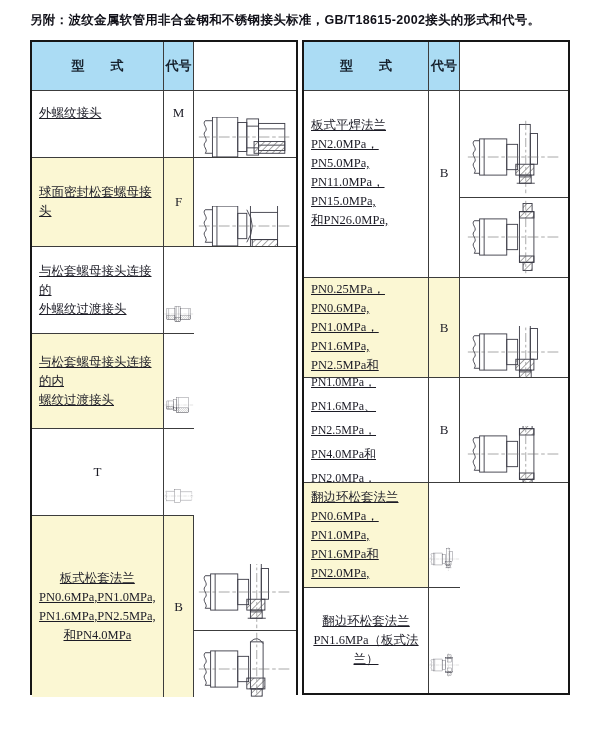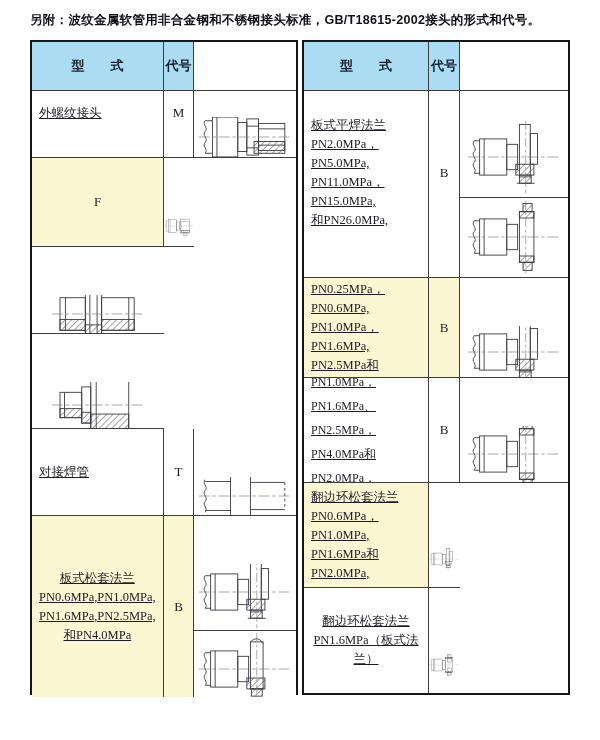--- a/index.html
+++ b/index.html
@@ -99,20 +99,23 @@
               <line x1="67" y1="33" x2="96" y2="33"></line>
               <line x1="67" y1="51" x2="96" y2="51"></line>
               <rect x="62" y="47" width="34" height="13" fill="url(#hp)"></rect>
               <line x1="1" y1="42" x2="103" y2="42" stroke="#777" stroke-width="0.7" stroke-dasharray="12 3 4 3"></line>
             </g>
           </svg>
         </div>
       </div>
   </div>
   <div class="row hl" style="height:89px">
+    <div class="c type">
+        <span>球面密封松套螺母接头</span>
+      </div>
     <div class="c code">F</div>
     <div class="c diag">
         <div class="dwrap">
           <svg class="dsvg" viewBox="0 0 104 84" xmlns="http://www.w3.org/2000/svg">
             <defs>
               <pattern id="hp" width="5" height="5" patternUnits="userSpaceOnUse" patternTransform="rotate(45)">
                 <line x1="0" y1="0" x2="0" y2="5" stroke="#5a5a5a" stroke-width="1.2"></line>
               </pattern>
             </defs>
             <g stroke="#3b3b46" fill="none" stroke-width="1">
@@ -128,20 +131,24 @@
               <line x1="58" y1="57" x2="88" y2="57"></line>
               <rect x="60" y="57" width="28" height="9" fill="url(#hp)"></rect>
               <rect x="66" y="66" width="14" height="8" fill="url(#hp)"></rect>
               <line x1="1" y1="42" x2="103" y2="42" stroke="#777" stroke-width="0.7" stroke-dasharray="12 3 4 3"></line>
             </g>
           </svg>
         </div>
       </div>
   </div>
   <div class="row" style="height:87px">
+    <div class="c type">
+        <span>与松套螺母接头连接的
+外螺纹过渡接头</span>
+      </div>
     <div class="c diag">
         <div class="dwrap">
           <svg class="dsvg" viewBox="0 0 104 84" xmlns="http://www.w3.org/2000/svg">
             <defs>
               <pattern id="hp" width="5" height="5" patternUnits="userSpaceOnUse" patternTransform="rotate(45)">
                 <line x1="0" y1="0" x2="0" y2="5" stroke="#5a5a5a" stroke-width="1.2"></line>
               </pattern>
             </defs>
             <g stroke="#3b3b46" fill="none" stroke-width="1">
               <rect x="10" y="24" width="28" height="36"></rect>
@@ -154,20 +161,24 @@
               <rect x="10" y="48" width="28" height="12" fill="url(#hp)"></rect>
               <rect x="38" y="54" width="18" height="15" fill="url(#hp)"></rect>
               <rect x="56" y="48" width="36" height="12" fill="url(#hp)"></rect>
               <line x1="1" y1="42" x2="103" y2="42" stroke="#777" stroke-width="0.7" stroke-dasharray="12 3 4 3"></line>
             </g>
           </svg>
         </div>
       </div>
   </div>
   <div class="row hl" style="height:95px">
+    <div class="c type">
+        <span>与松套螺母接头连接的内
+螺纹过渡接头</span>
+      </div>
     <div class="c diag">
         <div class="dwrap">
           <svg class="dsvg" viewBox="0 0 104 84" xmlns="http://www.w3.org/2000/svg">
             <defs>
               <pattern id="hp" width="5" height="5" patternUnits="userSpaceOnUse" patternTransform="rotate(45)">
                 <line x1="0" y1="0" x2="0" y2="5" stroke="#5a5a5a" stroke-width="1.2"></line>
               </pattern>
             </defs>
             <g stroke="#3b3b46" fill="none" stroke-width="1">
               <rect x="10" y="28" width="24" height="28"></rect>
@@ -178,23 +189,20 @@
               <rect x="10" y="46" width="24" height="10" fill="url(#hp)"></rect>
               <rect x="34" y="50" width="10" height="12" fill="url(#hp)"></rect>
               <rect x="44" y="52" width="42" height="16" fill="url(#hp)"></rect>
               <line x1="1" y1="42" x2="103" y2="42" stroke="#777" stroke-width="0.7" stroke-dasharray="12 3 4 3"></line>
             </g>
           </svg>
         </div>
       </div>
   </div>
   <div class="row" style="height:87px">
-    <div class="c type">
-        <span>对接焊管</span>
-      </div>
     <div class="c code">T</div>
     <div class="c diag">
         <div class="dwrap">
           <svg class="dsvg" viewBox="0 0 104 84" xmlns="http://www.w3.org/2000/svg">
             <defs>
               <pattern id="hp" width="5" height="5" patternUnits="userSpaceOnUse" patternTransform="rotate(45)">
                 <line x1="0" y1="0" x2="0" y2="5" stroke="#5a5a5a" stroke-width="1.2"></line>
               </pattern>
             </defs>
             <g stroke="#3b3b46" fill="none" stroke-width="1">

